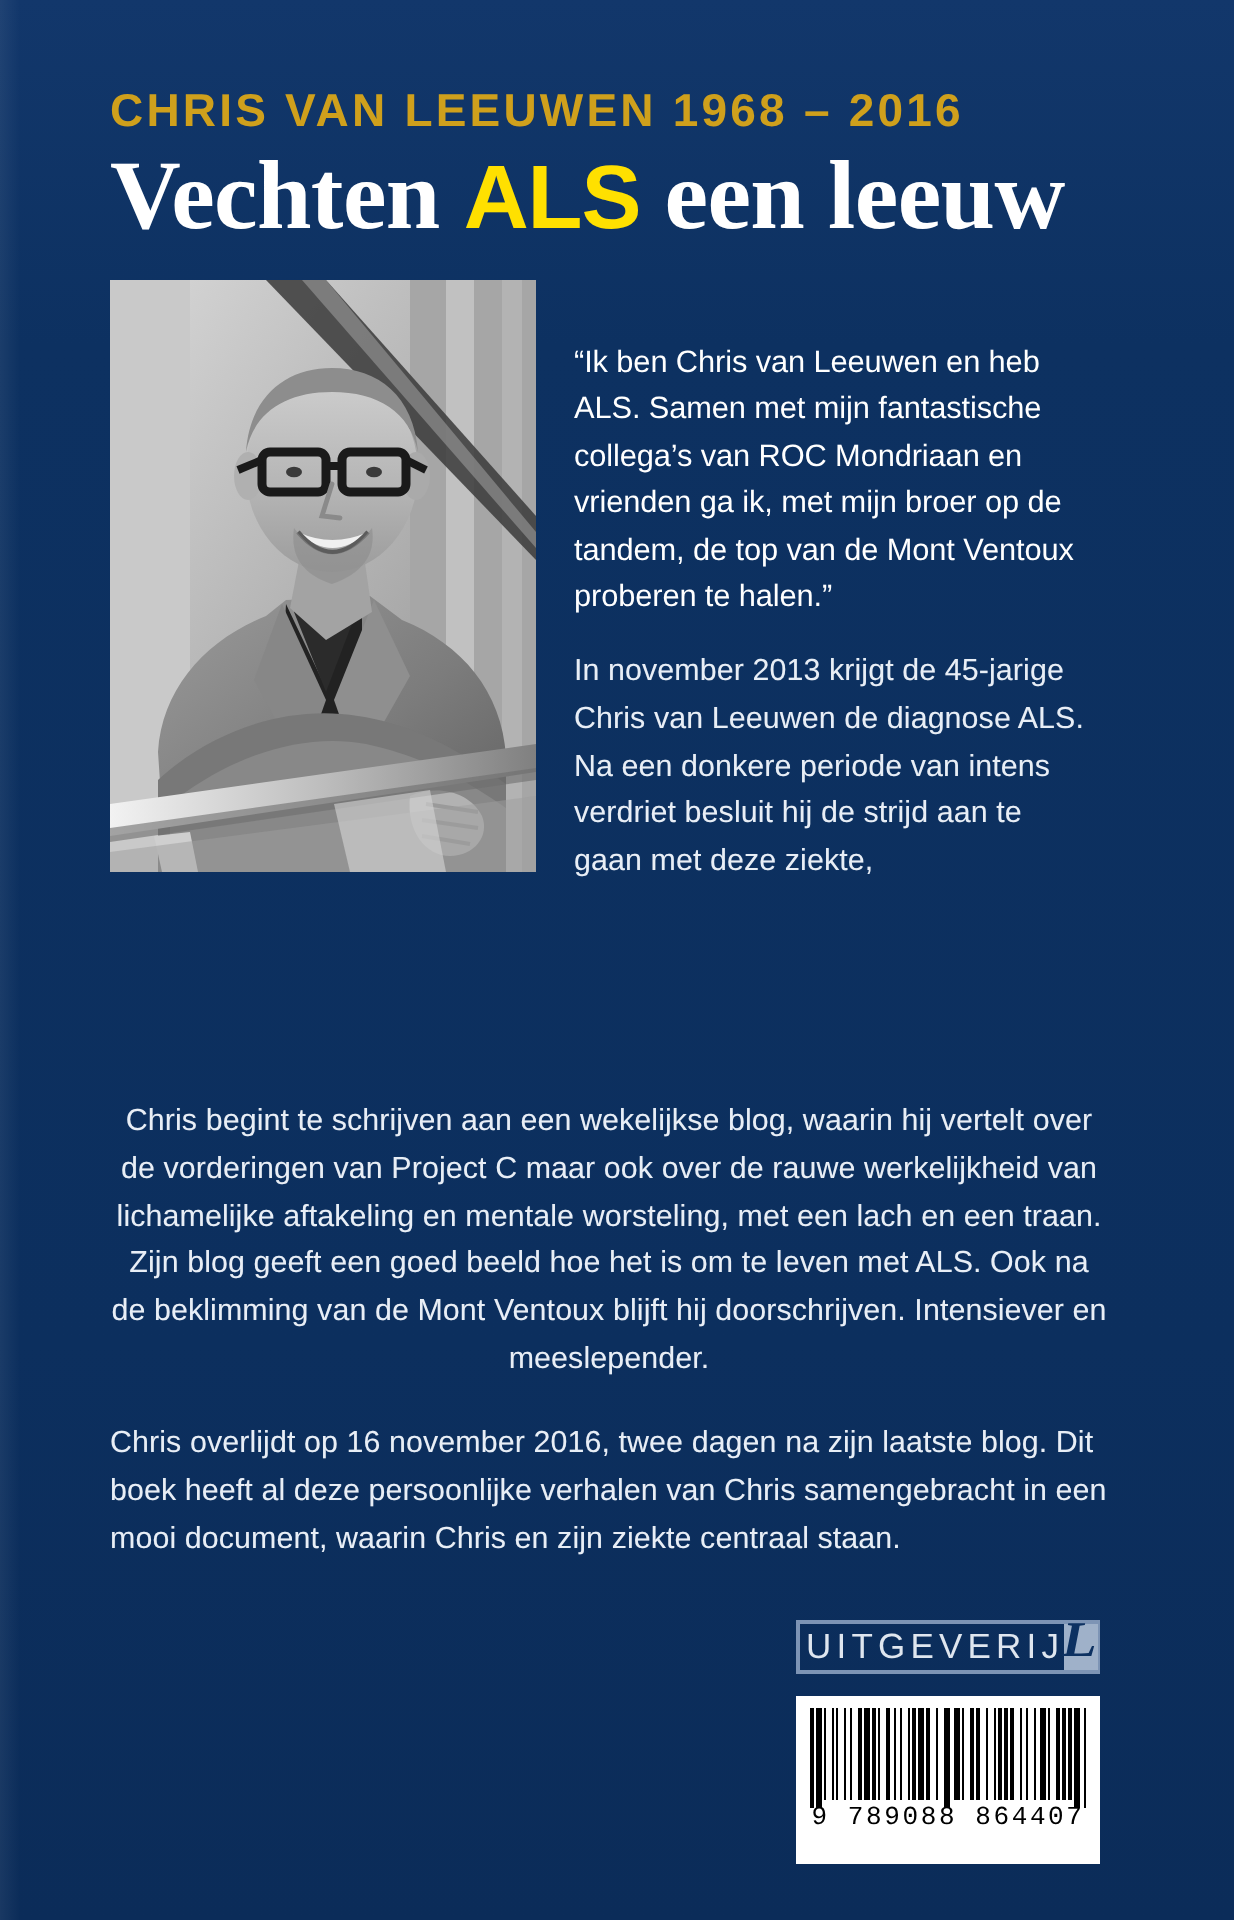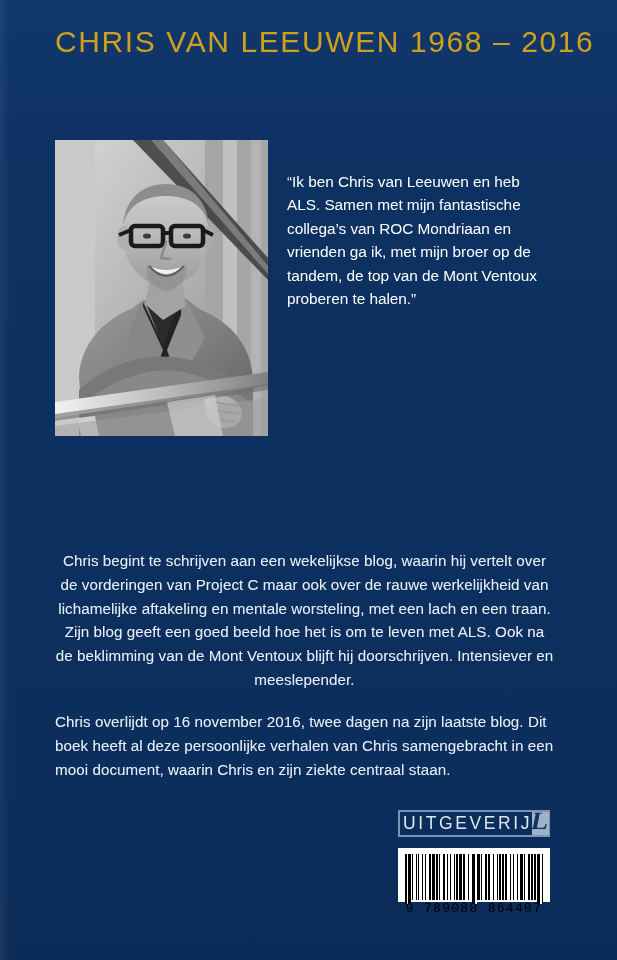--- a/index.html
+++ b/index.html
@@ -31,26 +31,27 @@
   
   .header {
     position: absolute;
     left: 55px;
     top: 26px;
     width: 510px;
   }
 
   .kicker {
     color: #cfa01c;
-    font-size: 30px;
-    font-weight: normal;
+    font-size: 23px;
+    font-weight: bold;
     letter-spacing: 1.6px;
     line-height: 1.05;
     white-space: nowrap;
     font-family: "Liberation Sans", sans-serif;
+    margin-top: 17px;
   }
 
   .title {
     margin-top: 6px;
     font-family: "Liberation Serif", serif;
     font-weight: bold;
     font-size: 49px;
     line-height: 1.04;
     color: #ffffff;
     white-space: nowrap;
@@ -150,21 +151,21 @@
     transform: skewX(-11deg);
     margin-bottom: 2px;
   }
 
   
   .barcode {
     position: absolute;
     left: 398px;
     top: 848px;
     width: 152px;
-    height: 54px;
+    height: 84px;
     background: #ffffff;
     padding: 6px 7px 3px 7px;
   }
   .bars {
     height: 46px;
     display: flex;
     align-items: stretch;
     gap: 0px;
     justify-content: center;
   }
@@ -179,20 +180,21 @@
     white-space: nowrap;
   }
 </style>
 </head>
 <body>
 
 <div class="cover">
 
   <div class="header">
     <div class="kicker">CHRIS VAN LEEUWEN 1968 – 2016</div>
+    <div class="title"><span>Vechten </span><span class="hl">ALS</span><span> een leeuw</span></div>
   </div>
 
   <div class="photo">
     <svg viewBox="0 0 213 296" preserveAspectRatio="xMidYMid slice">
       <defs>
         <linearGradient id="bgWall" x1="0" y1="0" x2="1" y2="1">
           <stop offset="0%" stop-color="#d8d8d8"></stop>
           <stop offset="45%" stop-color="#b7b7b7"></stop>
           <stop offset="100%" stop-color="#8e8e8e"></stop>
         </linearGradient>
@@ -264,20 +266,21 @@
       <polygon points="0,262 213,232 213,246 0,278" fill="url(#railG)"></polygon>
       <polygon points="0,274 213,244 213,250 0,281" fill="#6e6e6e" opacity="0.6"></polygon>
       <polygon points="22,278 40,276 44,296 26,296" fill="#cfcfcf"></polygon>
       <polygon points="0,286 213,258 213,296 0,296" fill="#9d9d9d" opacity="0.5"></polygon>
       <polygon points="112,262 160,255 168,296 120,296" fill="#d6d6d6" opacity="0.6"></polygon>
     </svg>
   </div>
 
   <div class="quote">“Ik ben Chris van Leeuwen en heb ALS. Samen met mijn fantastische collega’s van ROC Mondriaan en vrienden ga ik, met mijn broer op de tandem, de top van de Mont Ventoux proberen te halen.”</div>
 
+  <div class="para-narrow body-text">In november 2013 krijgt de 45-jarige Chris van Leeuwen de diagnose ALS. Na een donkere periode van intens verdriet besluit hij de strijd aan te gaan met deze ziekte,</div>
   <div class="para-wide-b body-text">Chris begint te schrijven aan een wekelijkse blog, waarin hij vertelt over de vorderingen van Project C maar ook over de rauwe werkelijkheid van lichamelijke aftakeling en mentale worsteling, met een lach en een traan. Zijn blog geeft een goed beeld hoe het is om te leven met ALS. Ook na de beklimming van de Mont Ventoux blijft hij doorschrijven. Intensiever en meeslepender.</div>
   <div class="para-wide-c body-text">Chris overlijdt op 16 november 2016, twee dagen na zijn laatste blog. Dit boek heeft al deze persoonlijke verhalen van Chris samengebracht in een mooi document, waarin Chris en zijn ziekte centraal staan.</div>
 
   <div class="logo">
     <div class="logo-word">UITGEVERIJ</div>
     <div class="logo-mark">
       <span class="logo-mark-l">L</span>
     </div>
   </div>
 

